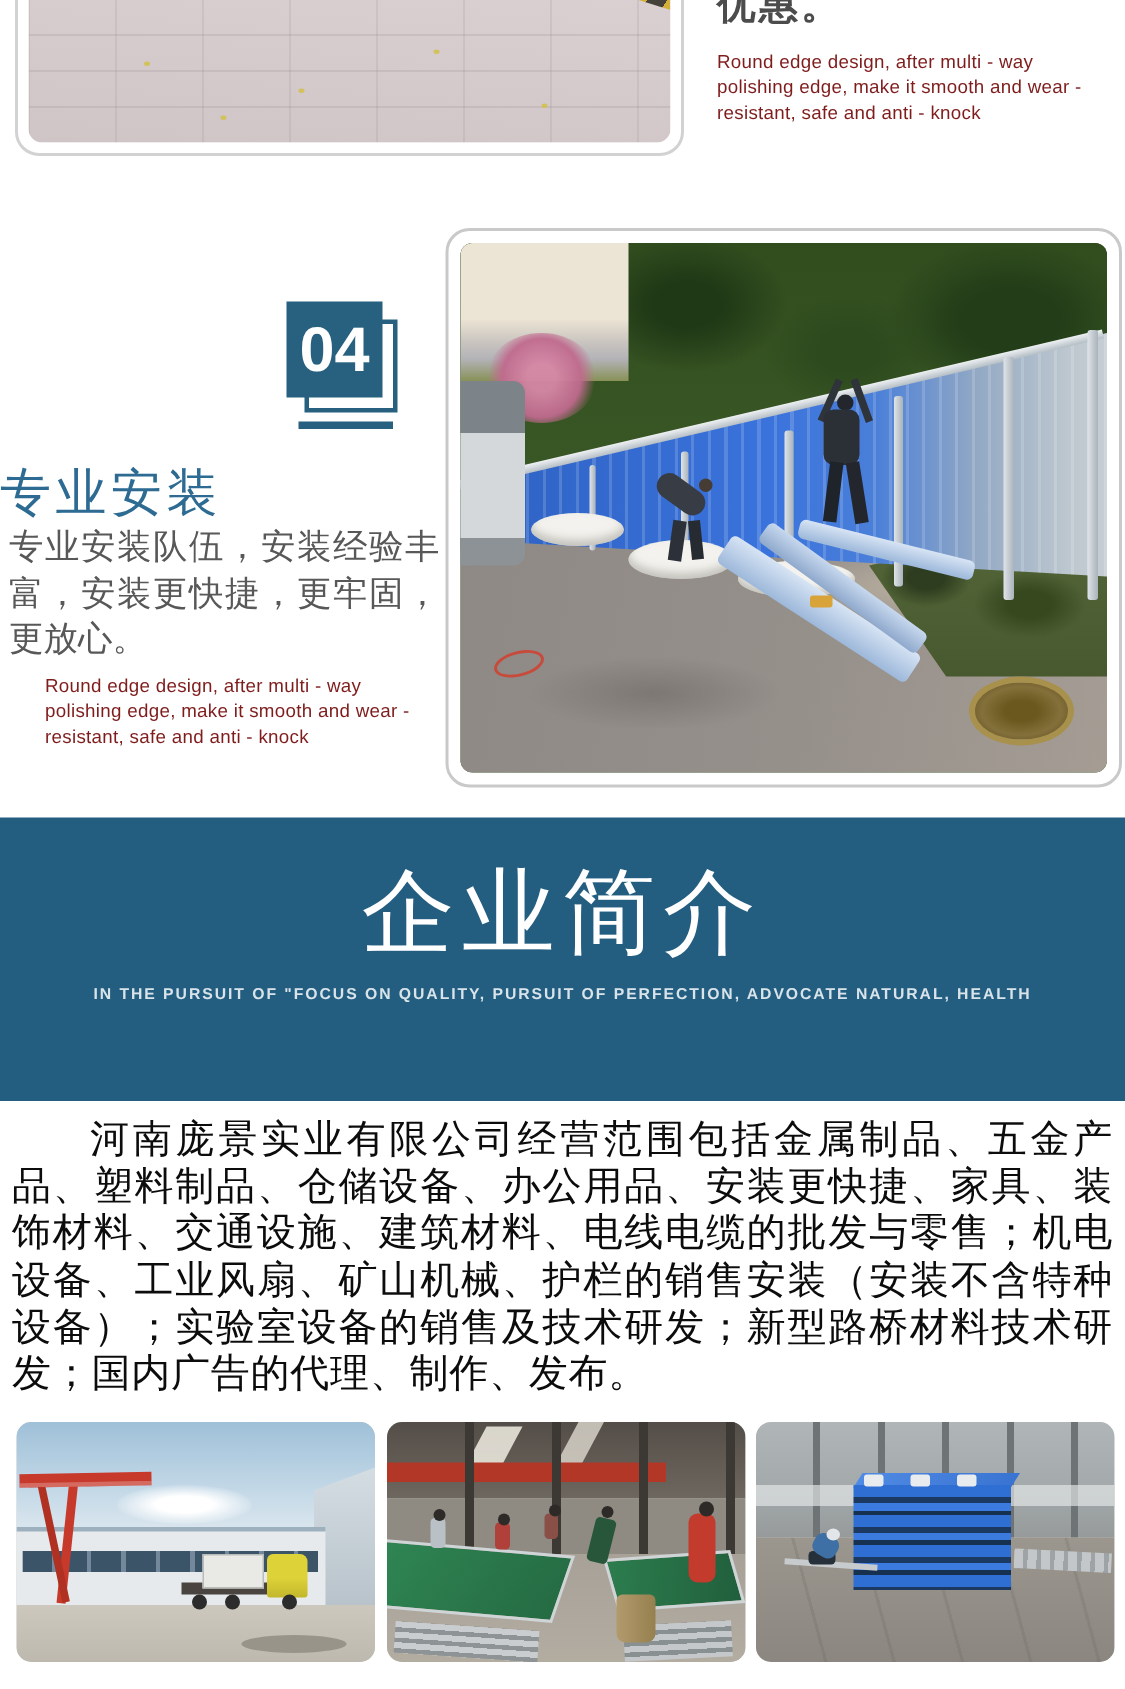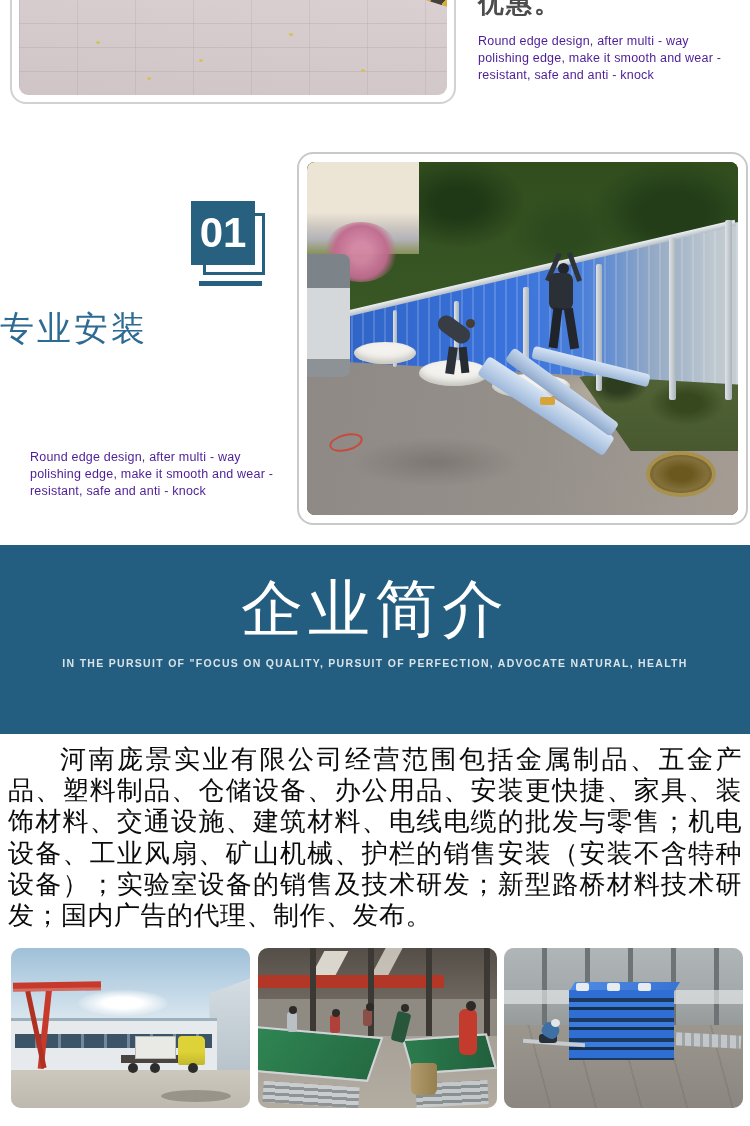--- a/index.html
+++ b/index.html
@@ -15,21 +15,21 @@
               repeating-linear-gradient(180deg,rgba(150,138,140,.22) 0 1px,transparent 1px 24px),
               linear-gradient(185deg,#dcd2d3 0%,#d6cccd 45%,#cfc5c7 100%);}
   .hazard{position:absolute;right:0;top:0;width:92px;height:36px;
           background:repeating-linear-gradient(125deg,#d3ae39 0 11px,#45413a 11px 22px);
           clip-path:polygon(14% 0,100% 0,100% 88%,0 8%);}
   .leaf{position:absolute;width:4px;height:3px;border-radius:50%;background:#d3c14e;opacity:.9;}
 
   
   .promo-cut{position:absolute;left:478px;top:-14px;font-size:26px;font-weight:bold;
              color:#4c4c4c;letter-spacing:2px;white-space:nowrap;}
-  .caption-en{font-size:12.5px;line-height:17px;color:#4c1d95;letter-spacing:.2px;}
+  .caption-en{font-size:12.5px;line-height:17px;color:#7f1d1d;letter-spacing:.2px;}
   .caption-top{position:absolute;left:478px;top:33px;width:264px;}
 
   
   .badge-outline{position:absolute;left:203px;top:213px;width:56px;height:56px;
                  border:3px solid #27617f;background:#fff;}
   .badge{position:absolute;left:191px;top:201px;width:64px;height:64px;background:#27617f;
          color:#fff;font-size:42px;font-weight:600;display:flex;align-items:center;justify-content:center;}
   .badge-underline{position:absolute;left:199px;top:281px;width:63px;height:5px;background:#27617f;}
   .sec-title{position:absolute;left:0;top:306px;width:294px;text-align:left;
              font-size:34px;color:#2d6b93;letter-spacing:3px;}
@@ -185,23 +185,24 @@
       <div class="leaf" style="left:63%;top:48%"></div>
       <div class="leaf" style="left:80%;top:78%"></div>
       <div class="leaf" style="left:30%;top:85%"></div>
     </div>
   </div>
 
   <div class="promo-cut">优惠。</div>
   <div class="caption-en caption-top">Round edge design, after multi - way polishing edge, make it smooth and wear - resistant, safe and anti - knock</div>
 
   <div class="badge-outline" style="border-color: rgb(39, 97, 127);"></div>
-  <div class="badge" style="background: rgb(39, 97, 127);">01</div>
+  <div class="badge" style="background: rgb(39, 97, 127);">04</div>
   <div class="badge-underline" style="background: rgb(39, 97, 127);"></div>
   <div class="sec-title" style="color: rgb(45, 107, 147);">专业安装</div>
+  <div class="sec-body">专业安装队伍，安装经验丰富，安装更快捷，更牢固，更放心。</div>
   <div class="caption-en caption-sec">Round edge design, after multi - way polishing edge, make it smooth and wear - resistant, safe and anti - knock</div>
 
   <div class="install-card">
     <div class="install">
       <div class="ip-trees"></div>
       <div class="ip-sky"></div>
       <div class="ip-blossom"></div>
       <div class="ip-road"></div>
       <div class="ip-grass"></div>
       <div class="ip-fence"></div>

